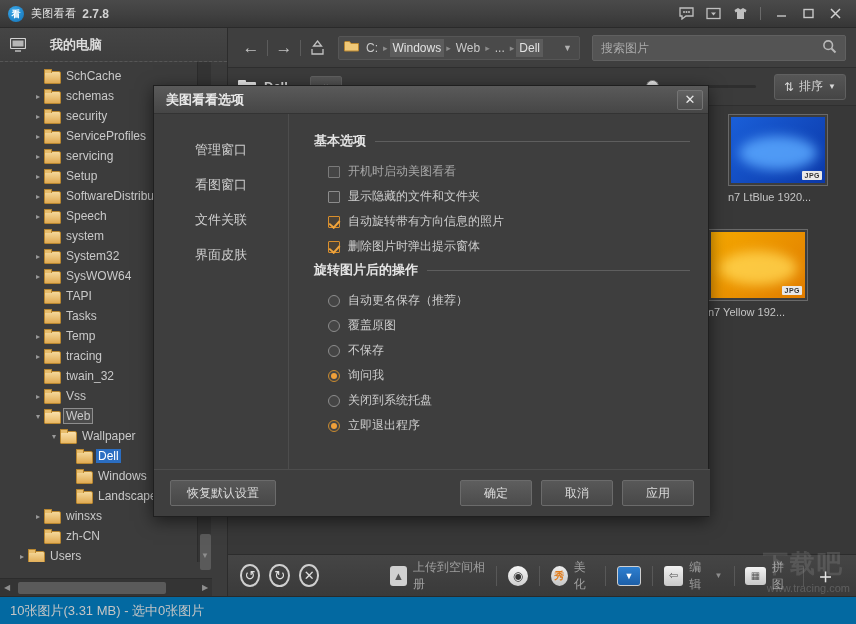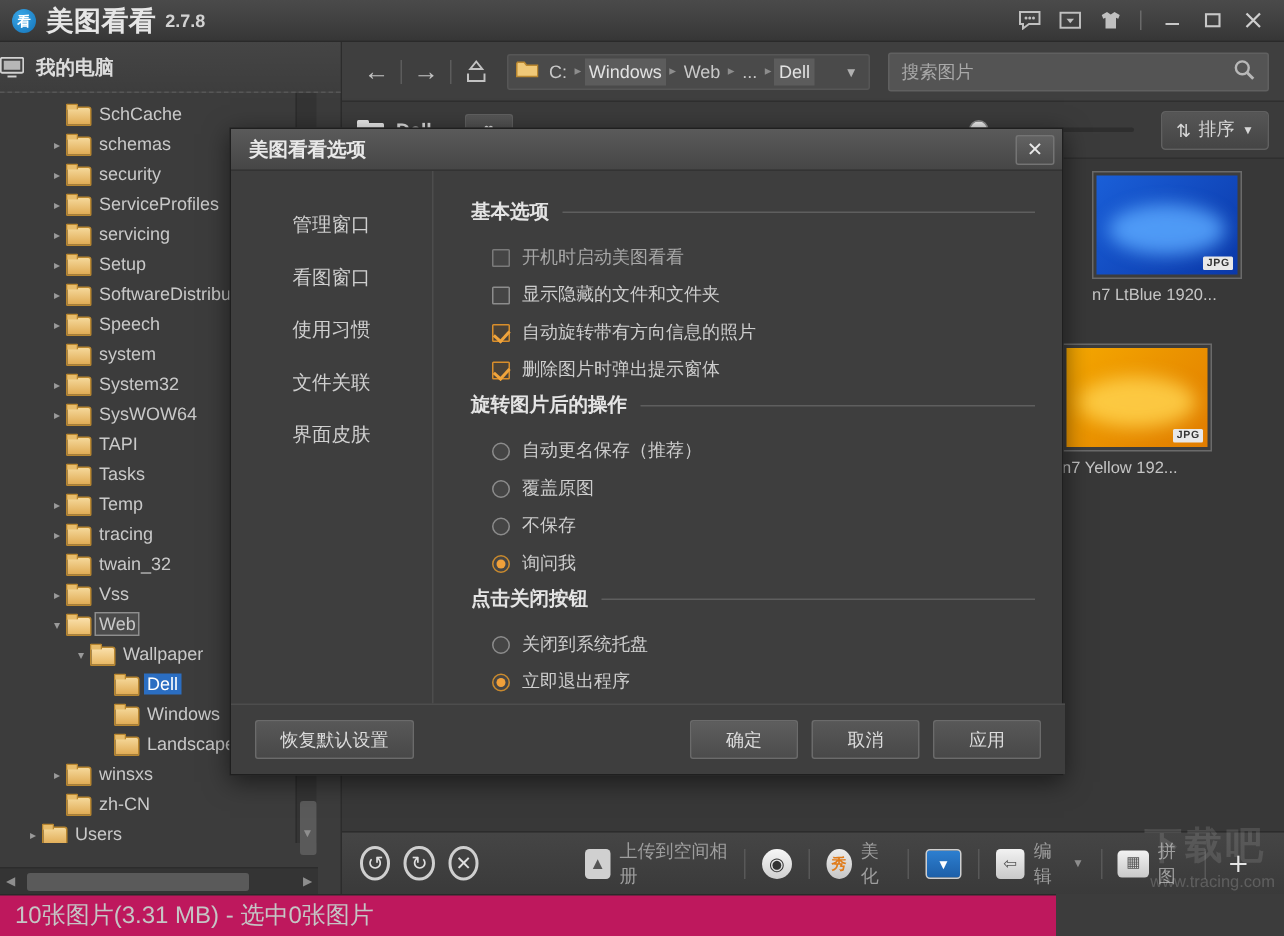--- a/index.html
+++ b/index.html
@@ -20,38 +20,39 @@
     background: linear-gradient(to bottom,#4a4a4a 0%, #414141 50%, #363636 100%);
     border-bottom: 1px solid #2a2a2a;
     display:flex; align-items:center;
   }
   .app-logo {
     width:16px;height:16px;border-radius:50%;
     background: radial-gradient(circle at 35% 30%, #3aa7e8, #1373b8);
     margin-left:8px; color:#fff; font-size:9px; line-height:16px; text-align:center;
     font-weight:bold; flex:none;
   }
-  .app-title { margin-left:7px; font-size:18px; font-weight:bold; color:#e6e6e6; letter-spacing:.3px;}
+  .app-title { margin-left:7px; font-size:11px; font-weight:normal; color:#e6e6e6; letter-spacing:.3px;}
   .app-version { margin-left:6px; font-size:12px; color:#d2d2d2; font-weight:bold;}
   .tb-right { margin-left:auto; display:flex; align-items:center; padding-right:8px; gap:1px;}
   .tb-btn {
     width:26px;height:22px;display:flex;align-items:center;justify-content:center;
     color:#bdbdbd; cursor:default;
   }
   .tb-sep { width:1px;height:13px;background:#6a6a6a;margin:0 6px;}
 
   
   .left-panel {
     position:absolute; left:0; top:28px; width:228px; height:568px;
     background:#3c3c3c; border-right:1px solid #2c2c2c;
   }
   .mycomputer {
-    height:34px; display:flex; align-items:center; 
+    height:34px; display:flex; align-items:center; padding-left:10px;
     border-bottom:1px dashed #565656;
     background: linear-gradient(to bottom,#454545,#3d3d3d);
+    gap: 16px;
   }
   .mycomputer .label { font-size:13px;font-weight:bold;color:#dcdcdc;margin-left:8px;}
   .tree {
     position:absolute; left:0; top:34px; width:212px; height:500px; overflow:hidden;
     padding-top:4px;
   }
   .tnode { height:20px; display:flex; align-items:center; white-space:nowrap; font-size:12px; color:#c9c9c9;}
   .tarrow { width:12px; text-align:center; color:#9a9a9a; font-size:8px; flex:none;}
   .tfolder { width:15px;height:12px;flex:none;margin-right:5px; position:relative;}
   .tfolder:before{
@@ -152,23 +153,23 @@
     background:linear-gradient(to bottom,#454545,#3a3a3a);border-top:1px solid #2c2c2c;
     display:flex;align-items:center;padding:0 12px;
   }
   .round-btn{width:23px;height:23px;border-radius:50%;border:2px solid #cfcfcf;
     display:flex;align-items:center;justify-content:center;color:#e0e0e0;font-size:13px;margin-right:9px;}
   .bt-item{display:flex;align-items:center;gap:6px;color:#9e9e9e;font-size:12px;padding:0 8px;}
   .bt-sep{width:1px;height:20px;background:#585858;margin:0 3px;}
   .sq-ico{width:20px;height:20px;border-radius:3px;display:flex;align-items:center;justify-content:center;font-size:11px;}
 
   .statusbar{
-    position:absolute;left:0;bottom:0;width:704px;height:28px;background:#be185d;
+    position:absolute;left:0;bottom:0;width:856px;height:28px;background:#0369a1;
     border-top:1px solid #2a2a2a;display:flex;align-items:center;padding-left:10px;
-    font-size:16px;color:#c5c5c5;
+    font-size:13px;color:#c5c5c5;
   }
   .watermark{
     position:absolute;right:6px;bottom:30px;color:rgba(220,220,220,.22);
     font-size:11px; pointer-events:none;
   }
   .watermark-big{
     position:absolute;right:12px;bottom:44px;color:rgba(235,235,235,.13);
     font-size:25px;font-weight:bold;pointer-events:none;letter-spacing:2px;
   }
 
@@ -553,21 +554,20 @@
 
   <div class="dialog">
     <div class="dlg-title">
       <span class="t">美图看看选项</span>
       <div class="dlg-close">✕</div>
     </div>
     <div class="dlg-body">
       <div class="dlg-nav" id="dlgNav">
           <div class="it">管理窗口</div>
           <div class="it">看图窗口</div>
-          <div class="it">使用习惯</div>
           <div class="it">文件关联</div>
           <div class="it">界面皮肤</div>
         </div>
       <div class="dlg-main" id="dlgMain">
           <div class="grp">
             <span class="gt">基本选项</span>
             <span class="gl"></span>
           </div>
           <div class="opt">
             <span class="cb dim"></span>
@@ -597,24 +597,20 @@
             <span class="rb"></span>
             <span class="lb">覆盖原图</span>
           </div>
           <div class="opt">
             <span class="rb"></span>
             <span class="lb">不保存</span>
           </div>
           <div class="opt">
             <span class="rb checked"></span>
             <span class="lb">询问我</span>
-          </div>
-          <div class="grp">
-            <span class="gt">点击关闭按钮</span>
-            <span class="gl"></span>
           </div>
           <div class="opt">
             <span class="rb"></span>
             <span class="lb">关闭到系统托盘</span>
           </div>
           <div class="opt">
             <span class="rb checked"></span>
             <span class="lb">立即退出程序</span>
           </div>
         </div>

